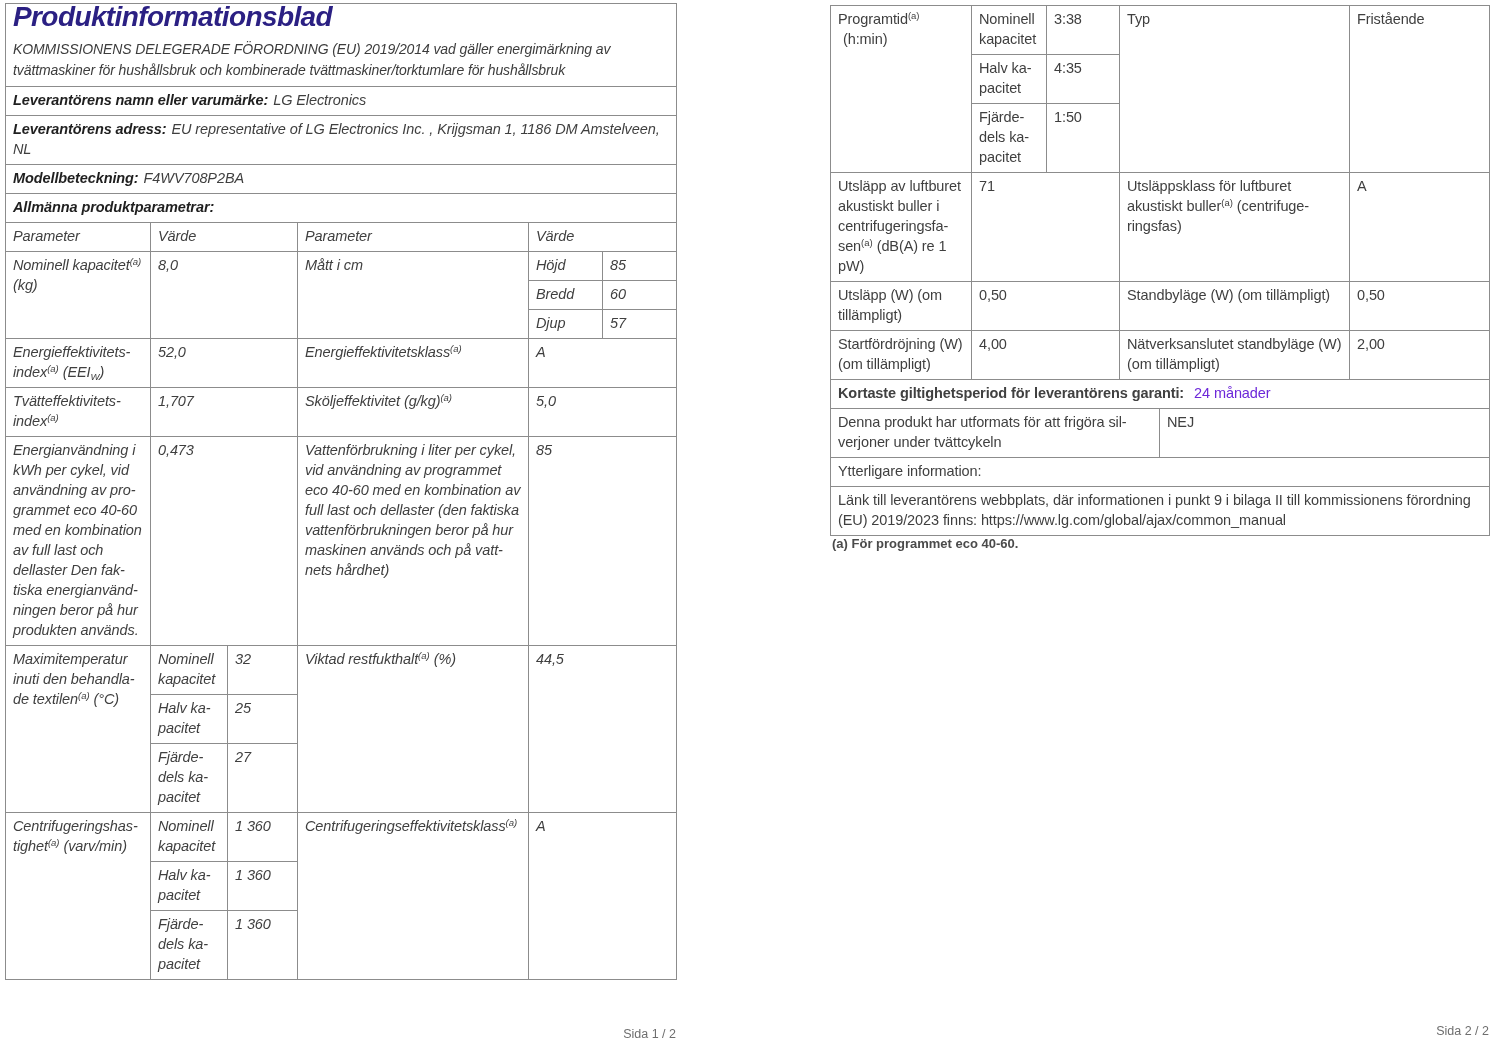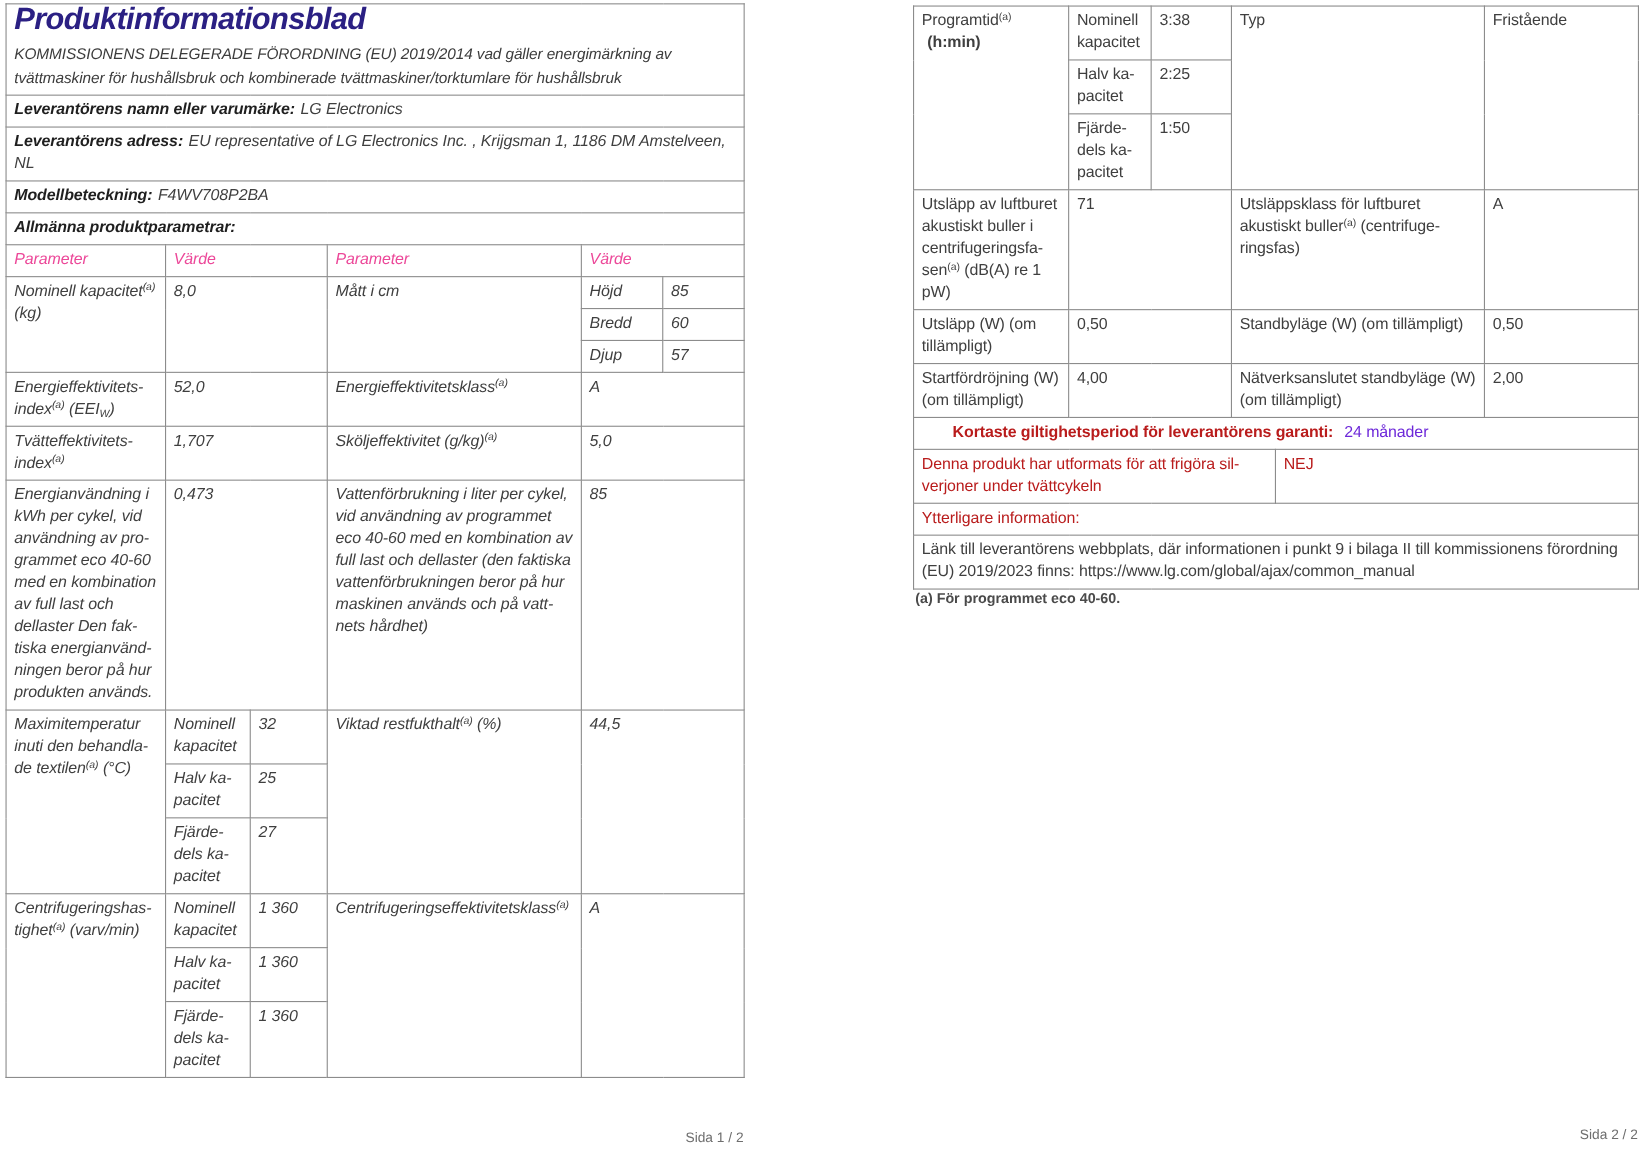--- a/index.html
+++ b/index.html
@@ -43,31 +43,31 @@
     margin: 0 0 12px 0;
   }
   .regulation { font-size: 14px; line-height: 21px; color: #3c3c3c; }
 
   
   .info-cell { padding: 5px 10px 7px 10px; }
   .info-label { font-weight: bold; color: #1f1f1f; }
   .info-value { color: #3f3f3f; margin-left: 5px; }
 
   
-  .head-cell { padding-top: 2px; padding-bottom: 2px; color: #ec4899; }
+  .head-cell { padding-top: 2px; padding-bottom: 2px; color: #404040; }
   .val { text-align: right; padding-right: 8px; white-space: nowrap; }
   .jl { text-align: justify; }
   .narrow { padding-right: 24px; }
-  .bold-cell { font-weight: bold; color: #b91c1c; margin-left: 28px; }
+  .bold-cell { font-weight: bold; color: #404040; }
   .normal-inline { font-weight: normal; color: #6d28d9; margin-left: 10px; }
 
   sup { font-size: 9.5px; line-height: 0; vertical-align: 5px; letter-spacing: 0; }
   sub { font-size: 9.5px; line-height: 0; vertical-align: -3px; letter-spacing: 0; }
 
-  .suffix-block { display: block; padding-left: 5px; font-weight: bold; }
+  .suffix-block { display: block; padding-left: 5px; }
 
   
   .footnote {
     position: absolute;
     left: 832px; top: 536px;
     font-size: 13px; color: #4a4a4a; font-weight: bold;
   }
   .pagenum {
     position: absolute;
     font-size: 12.5px;
@@ -233,21 +233,21 @@
     <td rowspan="3">
       <span>Programtid</span><sup>(a)</sup><span class="suffix-block">(h:min)</span>
     </td>
     <td>Nomi­nell ka­pacitet</td>
     <td class="val">3:38</td>
     <td colspan="2" rowspan="3">Typ</td>
     <td rowspan="3">Fristående</td>
   </tr>
   <tr>
     <td>Halv ka­pacitet</td>
-    <td class="val">2:25</td>
+    <td class="val">4:35</td>
   </tr>
   <tr>
     <td>Fjärde­dels ka­pacitet</td>
     <td class="val">1:50</td>
   </tr>
 
   <tr>
     <td class="jl">
       <span>Utsläpp av luftbu­ret akustiskt buller i centrifugeringsfa­sen</span><sup>(a)</sup><span> (dB(A) re 1 pW)</span>
     </td>

